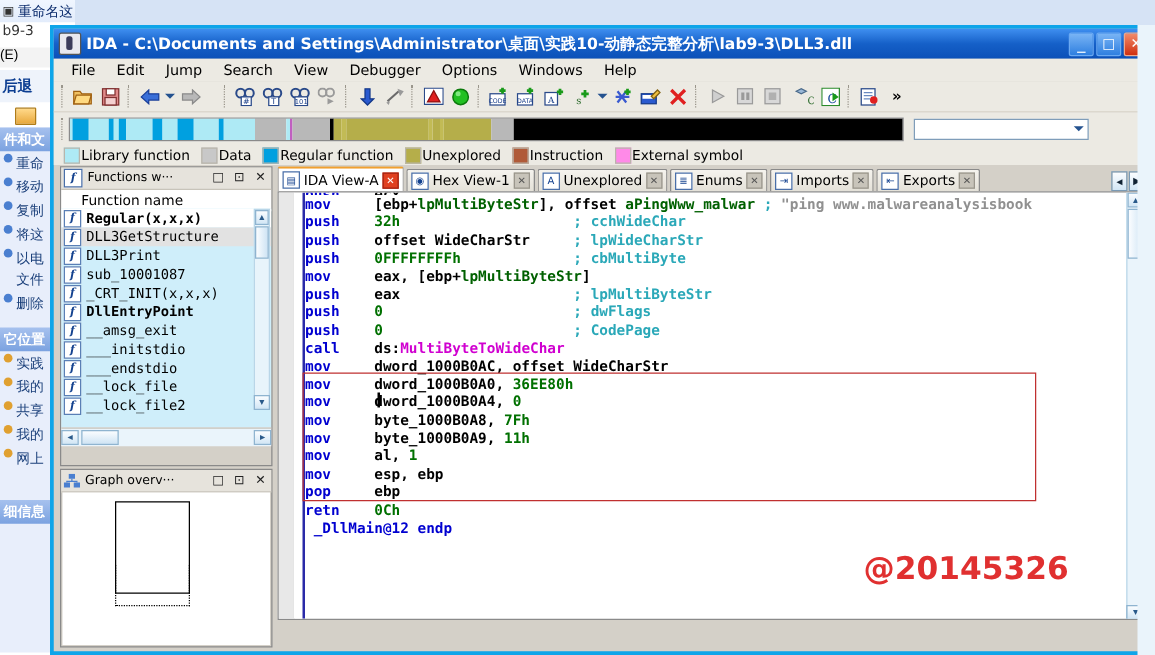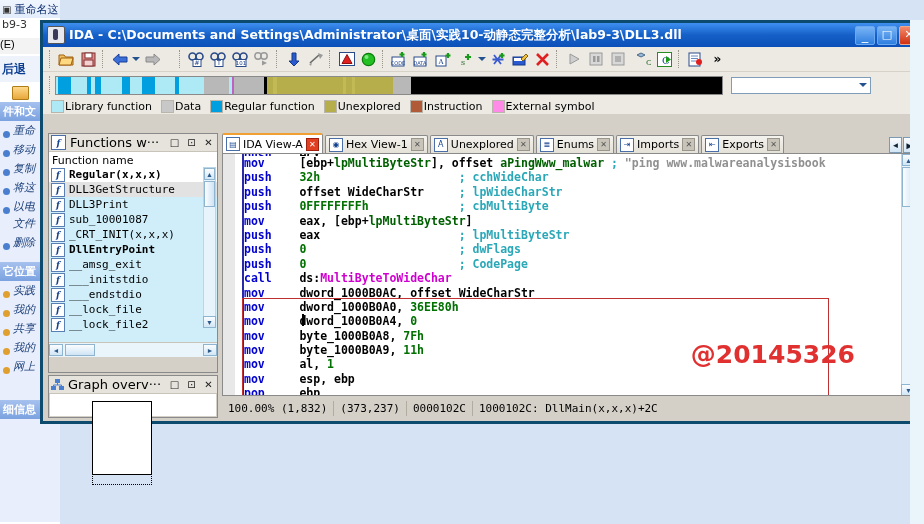--- a/index.html
+++ b/index.html
@@ -20,27 +20,27 @@
   #bg-menu{position:absolute;left:0;top:38px;width:60px;height:16px;background:#f3f3f3;}
   #bg-back{position:absolute;left:0;top:56px;width:60px;height:26px;background:#eef3fb;
     display:flex;align-items:center;}
   #bg-back .lbl{font-size:12px;color:#0b3d91;padding-left:2px;font-weight:bold;font-family:"DejaVu Sans",sans-serif;}
   #bg-addr{position:absolute;left:0;top:82px;width:60px;height:22px;background:#ffffff;display:flex;align-items:center;gap:2px;}
   .folder-ico{width:15px;height:12px;background:linear-gradient(to bottom,#ffd98a,#e8a83c);
     border:1px solid #b07c18;border-radius:1px;margin-left:12px;}
   #bg-panel{position:absolute;left:0;top:102px;width:60px;height:420px;background:#e8eefb;}
   .bg-hdr{background:linear-gradient(to bottom,#a6c1ee,#7ba2e0);color:#fff;font-weight:bold;
     font-size:11px;padding:2px 0 2px 3px;white-space:nowrap;font-family:"DejaVu Sans",sans-serif;}
-  .bg-item{display:flex;align-items:flex-end;gap:3px;padding:2px 0 2px 3px;font-style:italic;}
+  .bg-item{display:flex;align-items:flex-start;gap:3px;padding:2px 0 2px 3px;}
   .bg-bullet{width:7px;height:7px;border-radius:50%;background:#4a7fd0;flex:0 0 auto;}
   .bg-item .bt{font-size:11px;color:#1a3f7a;white-space:nowrap;font-family:"DejaVu Sans",sans-serif;}
 
   
-  #ida{position:absolute;left:40px;top:20px;width:884px;height:404px;
-    background:#d4d0c8;border:3px solid #0c4a6e;box-sizing:border-box;}
+  #ida{position:absolute;left:40px;top:20px;width:884px;height:504px;
+    background:#d4d0c8;border:3px solid #0ea5e9;box-sizing:border-box;}
   #ida-title{height:24px;background:linear-gradient(to bottom,#3f8ff0 0%,#1560c8 50%,#0b50b8 100%);
     display:flex;align-items:center;padding:0 2px;box-sizing:border-box;}
   #ida-title .app-ico{width:16px;height:16px;background:#e8e8ef;border:1px solid #555;border-radius:2px;
     margin:0 4px 0 2px;position:relative;flex:0 0 auto;}
   #ida-title .app-ico:after{content:"";position:absolute;left:5px;top:2px;width:5px;height:11px;
     background:#3a3a5a;border-radius:2px;}
   #ida-title .ttl{color:#fff;font-weight:bold;font-size:12.5px;white-space:nowrap;overflow:hidden;
     flex:1 1 auto;font-family:"DejaVu Sans",sans-serif;letter-spacing:0px;}
   .wbtn{width:18px;height:17px;margin-left:2px;border:1px solid #6aa9f2;border-radius:2px;
     background:linear-gradient(to bottom,#79b4f5,#2f7fe0);position:relative;flex:0 0 auto;cursor:pointer;}
@@ -88,26 +88,26 @@
   #client{position:absolute;left:3px;top:110px;right:3px;bottom:3px;background:#d4d0c8;}
 
   
   #fnpanel{position:absolute;left:2px;top:0;width:170px;height:240px;background:#d4d0c8;
     border:1px solid #8a8a8a;box-sizing:border-box;}
   .panel-cap{height:17px;background:#e6e3dc;display:flex;align-items:center;gap:4px;padding:0 2px;
     border-bottom:1px solid #c8c4ba;}
   .panel-cap .pico{width:13px;height:13px;border:1px solid #4a6fa8;background:#fff;color:#14428f;
     font-size:9px;display:flex;align-items:center;justify-content:center;font-style:italic;font-weight:bold;
     flex:0 0 auto;font-family:"DejaVu Serif",serif;}
-  .panel-cap .pttl{flex:1 1 auto;font-size:13px;color:#000;white-space:nowrap;overflow:hidden;
+  .panel-cap .pttl{flex:1 1 auto;font-size:10px;color:#000;white-space:nowrap;overflow:hidden;
     font-family:"DejaVu Sans",sans-serif;}
   .cbtn{width:13px;height:13px;display:flex;align-items:center;justify-content:center;font-size:10px;
     color:#222;cursor:pointer;flex:0 0 auto;font-family:"DejaVu Sans",sans-serif;}
   #fnhdr{height:16px;background:#fff;border-bottom:1px solid #c8c4ba;display:flex;align-items:center;}
-  #fnhdr .hc{font-size:11px;padding-left:3px;color:#000;font-family:"DejaVu Sans",sans-serif;}
+  #fnhdr .hc{font-size:11px;padding-left:16px;color:#000;font-family:"DejaVu Sans",sans-serif;}
   #fnlist{position:absolute;left:0;top:33px;right:0;bottom:30px;background:#cfeefa;overflow:hidden;}
   .fnrow{height:15px;display:flex;align-items:center;gap:4px;padding-left:2px;box-sizing:border-box;}
   .fnrow .fico{width:12px;height:12px;border:1px solid #5a7fb5;background:#fff;color:#14428f;
     font-size:9px;display:flex;align-items:center;justify-content:center;font-style:italic;font-weight:bold;
     flex:0 0 auto;font-family:"DejaVu Serif",serif;}
   .fnrow .fname{font-size:11px;color:#000;white-space:nowrap;font-family:"DejaVu Sans Mono",monospace;}
   .fnrow.sel{background:#ffffff;}
   .fnrow.sel2{background:#e2e2e2;}
   .fnrow.bold .fname{font-weight:bold;}
   #fn-vscroll{position:absolute;right:1px;top:33px;width:13px;bottom:44px;background:#e8f4fb;
@@ -268,20 +268,31 @@
         <span class="g">_</span>
       </span>
     <span class="wbtn">
         <span class="g">□</span>
       </span>
     <span class="wbtn close">
         <span class="g">✕</span>
       </span>
   </div>
 
+  <div id="ida-menu">
+    <span class="mi">File</span>
+    <span class="mi">Edit</span>
+    <span class="mi">Jump</span>
+    <span class="mi">Search</span>
+    <span class="mi">View</span>
+    <span class="mi">Debugger</span>
+    <span class="mi">Options</span>
+    <span class="mi">Windows</span>
+    <span class="mi">Help</span>
+  </div>
 
   <div id="ida-toolbar">
     <span class="tsep"></span>
     <span class="tbtn">
       <svg class="ic" width="17" height="15" viewBox="0 0 17 15">
           <path d="M1 3h5l1.5 2H15v8H1z" fill="#f0c060" stroke="#a06010"></path>
           <path d="M3 6h12l-2 7H1z" fill="#ffd980" stroke="#a06010"></path>
         </svg>
       </span>
     <span class="tbtn">
@@ -648,22 +659,16 @@
       <div id="redbox"></div>
       <div id="caret"></div>
       <div id="watermark">@20145326</div>
       <div id="dis-vscroll">
         <div class="sarrow">▲</div>
         <div id="dis-vthumb"></div>
         <div class="sarrow" style="position:absolute;left:-1px;right:-1px;bottom:-1px;">▼</div>
       </div>
     </div>
 
-    <div id="statusbar">
-        <div class="scell">100.00% (1,832)</div>
-        <div class="scell">(373,237)</div>
-        <div class="scell">0000102C</div>
-        <div class="scell last">1000102C: DllMain(x,x,x)+2C</div>
-      </div>
   </div>
 </div>
 
 <div id="outer-scroll"></div>
 
 </body></html>

